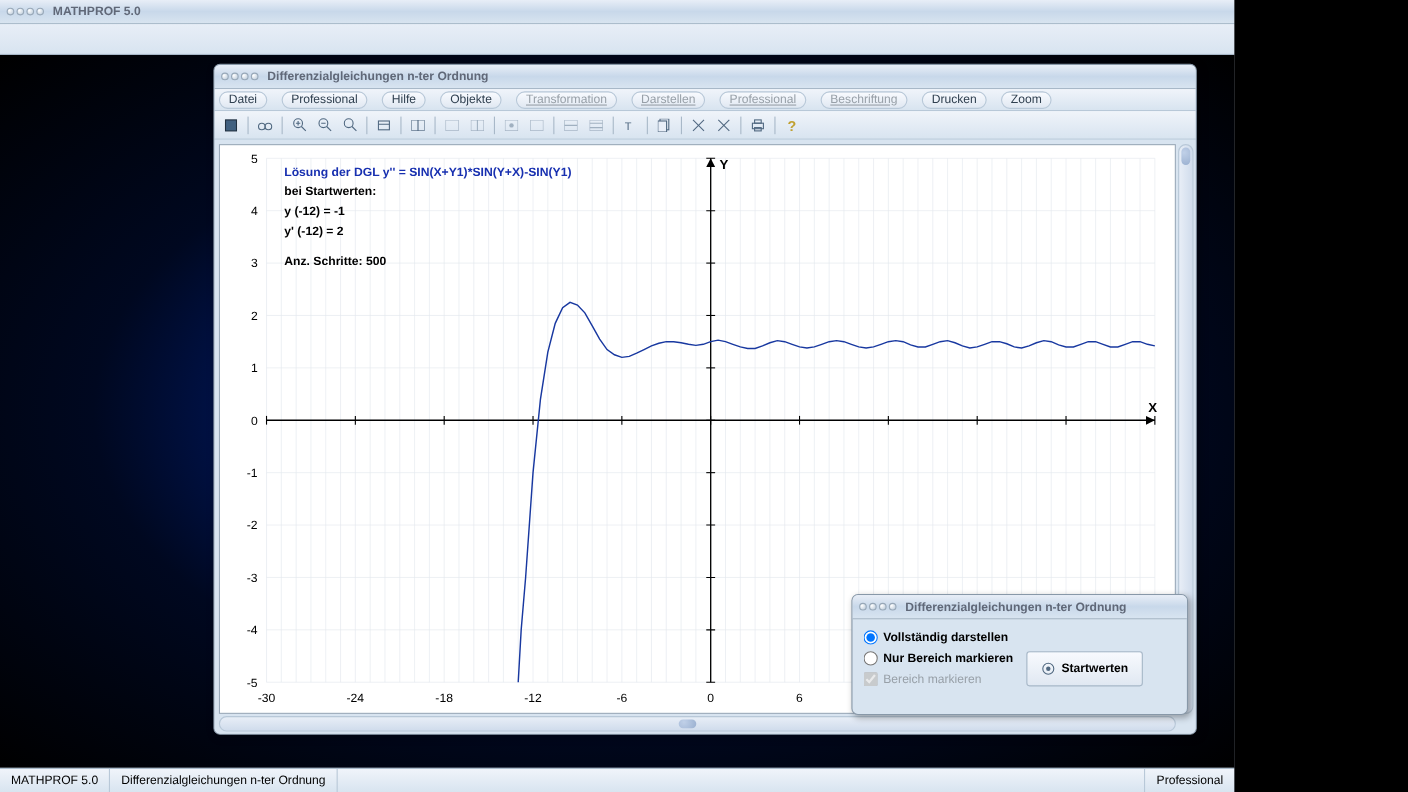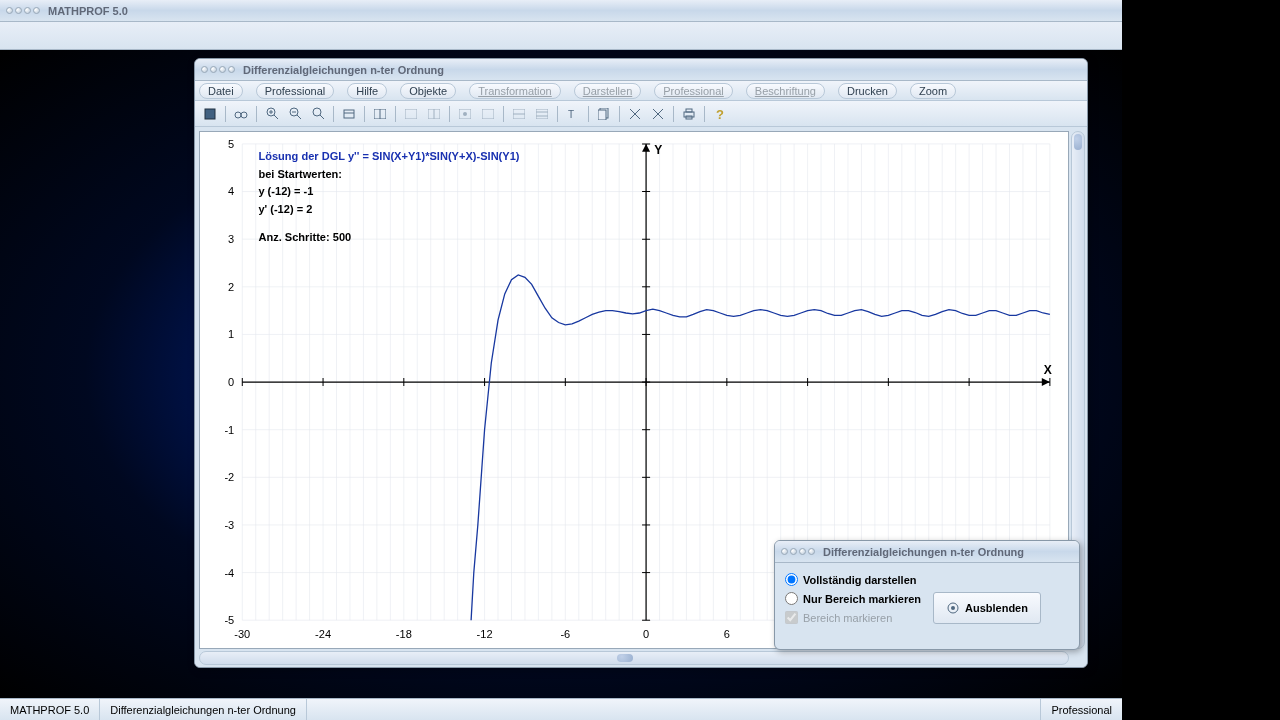--- a/index.html
+++ b/index.html
@@ -367,21 +367,21 @@
           <label class="disabled">
               <input type="checkbox" checked="" disabled="" style=""> 
               <span>Bereich markieren</span>
             </label>
         </div>
         <button class="panel-btn">
           <svg width="14" height="14">
               <circle cx="7" cy="7" r="5" fill="none" stroke="#506880"></circle>
               <circle cx="7" cy="7" r="2" fill="#506880"></circle>
             </svg>
-          <span>Ausblenden</span>
+          <span>Startwerten</span>
         </button>
       </div>
     </div>
   </div>
 
   <div class="status-bar">
     <div class="status-panel">MATHPROF 5.0</div>
     <div class="status-panel">Differenzialgleichungen n-ter Ordnung</div>
     <div class="status-panel right">Professional</div>
   </div>

